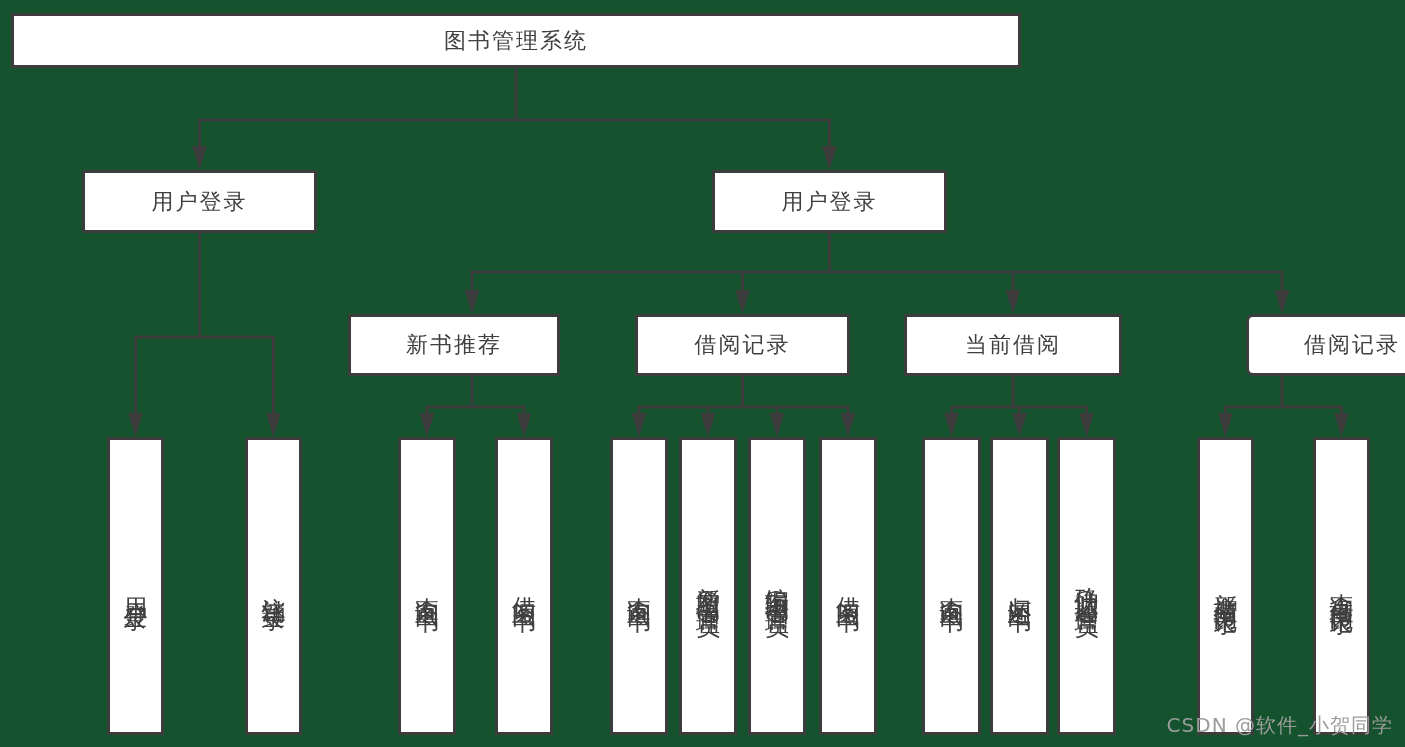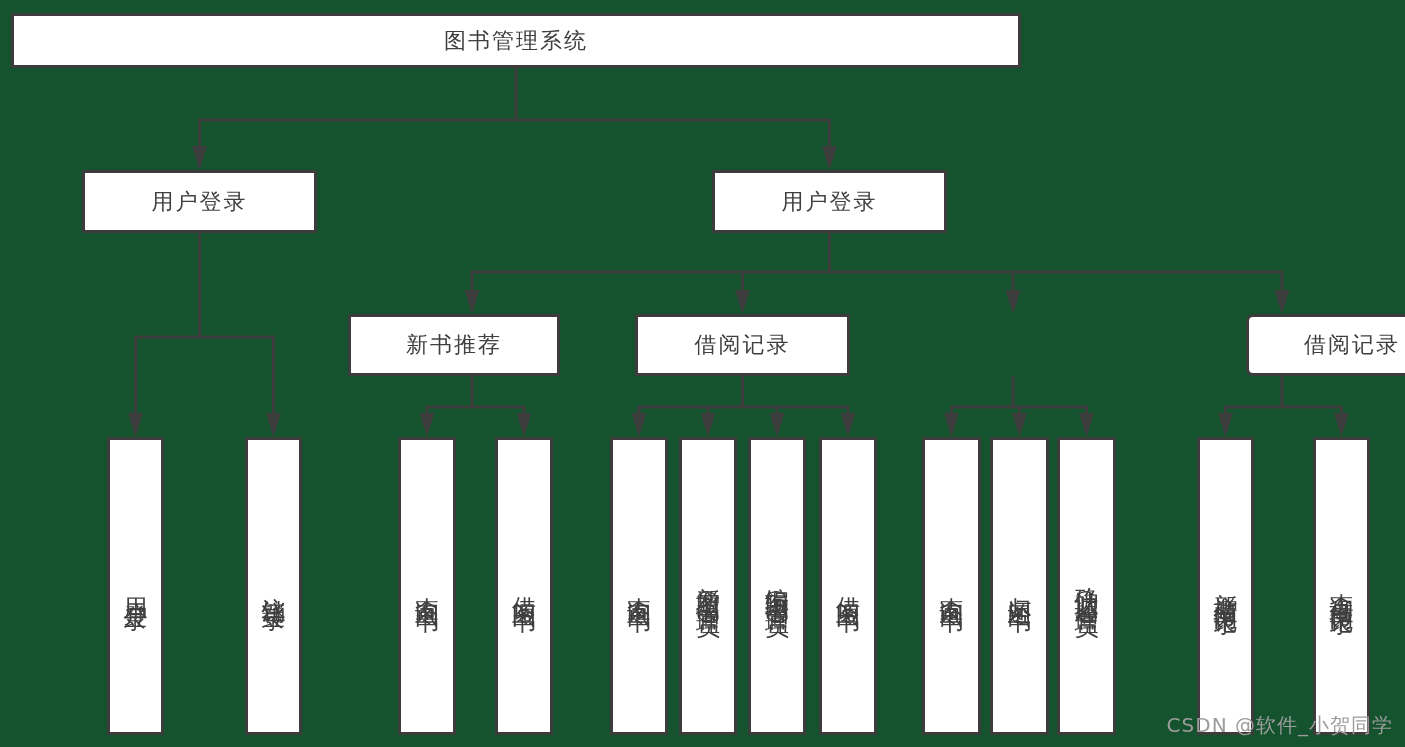--- a/index.html
+++ b/index.html
@@ -111,20 +111,23 @@
   <div class="node hbox" style="left:712px; top:170px; width:235px; height:63px;">
     <span>用户登录</span>
   </div>
 
   <div class="node hbox" style="left:348px; top:314px; width:212px; height:62px;">
     <span>新书推荐</span>
   </div>
   <div class="node hbox" style="left:635px; top:314px; width:215px; height:62px;">
     <span>借阅记录</span>
   </div>
+  <div class="node hbox" style="left:904px; top:314px; width:218px; height:62px;">
+    <span>当前借阅</span>
+  </div>
   <div class="node hbox" style="left:1246px; top:314px; width:212px; height:62px;border-radius:7px;">
     <span>借阅记录</span>
   </div>
 
   <div class="node leaf" style="left:107px; top:437px; width:57px; height:298px;">
     <span>用户登录</span>
   </div>
   <div class="node leaf" style="left:245px; top:437px; width:57px; height:298px;">
     <span>注销登录</span>
   </div>

